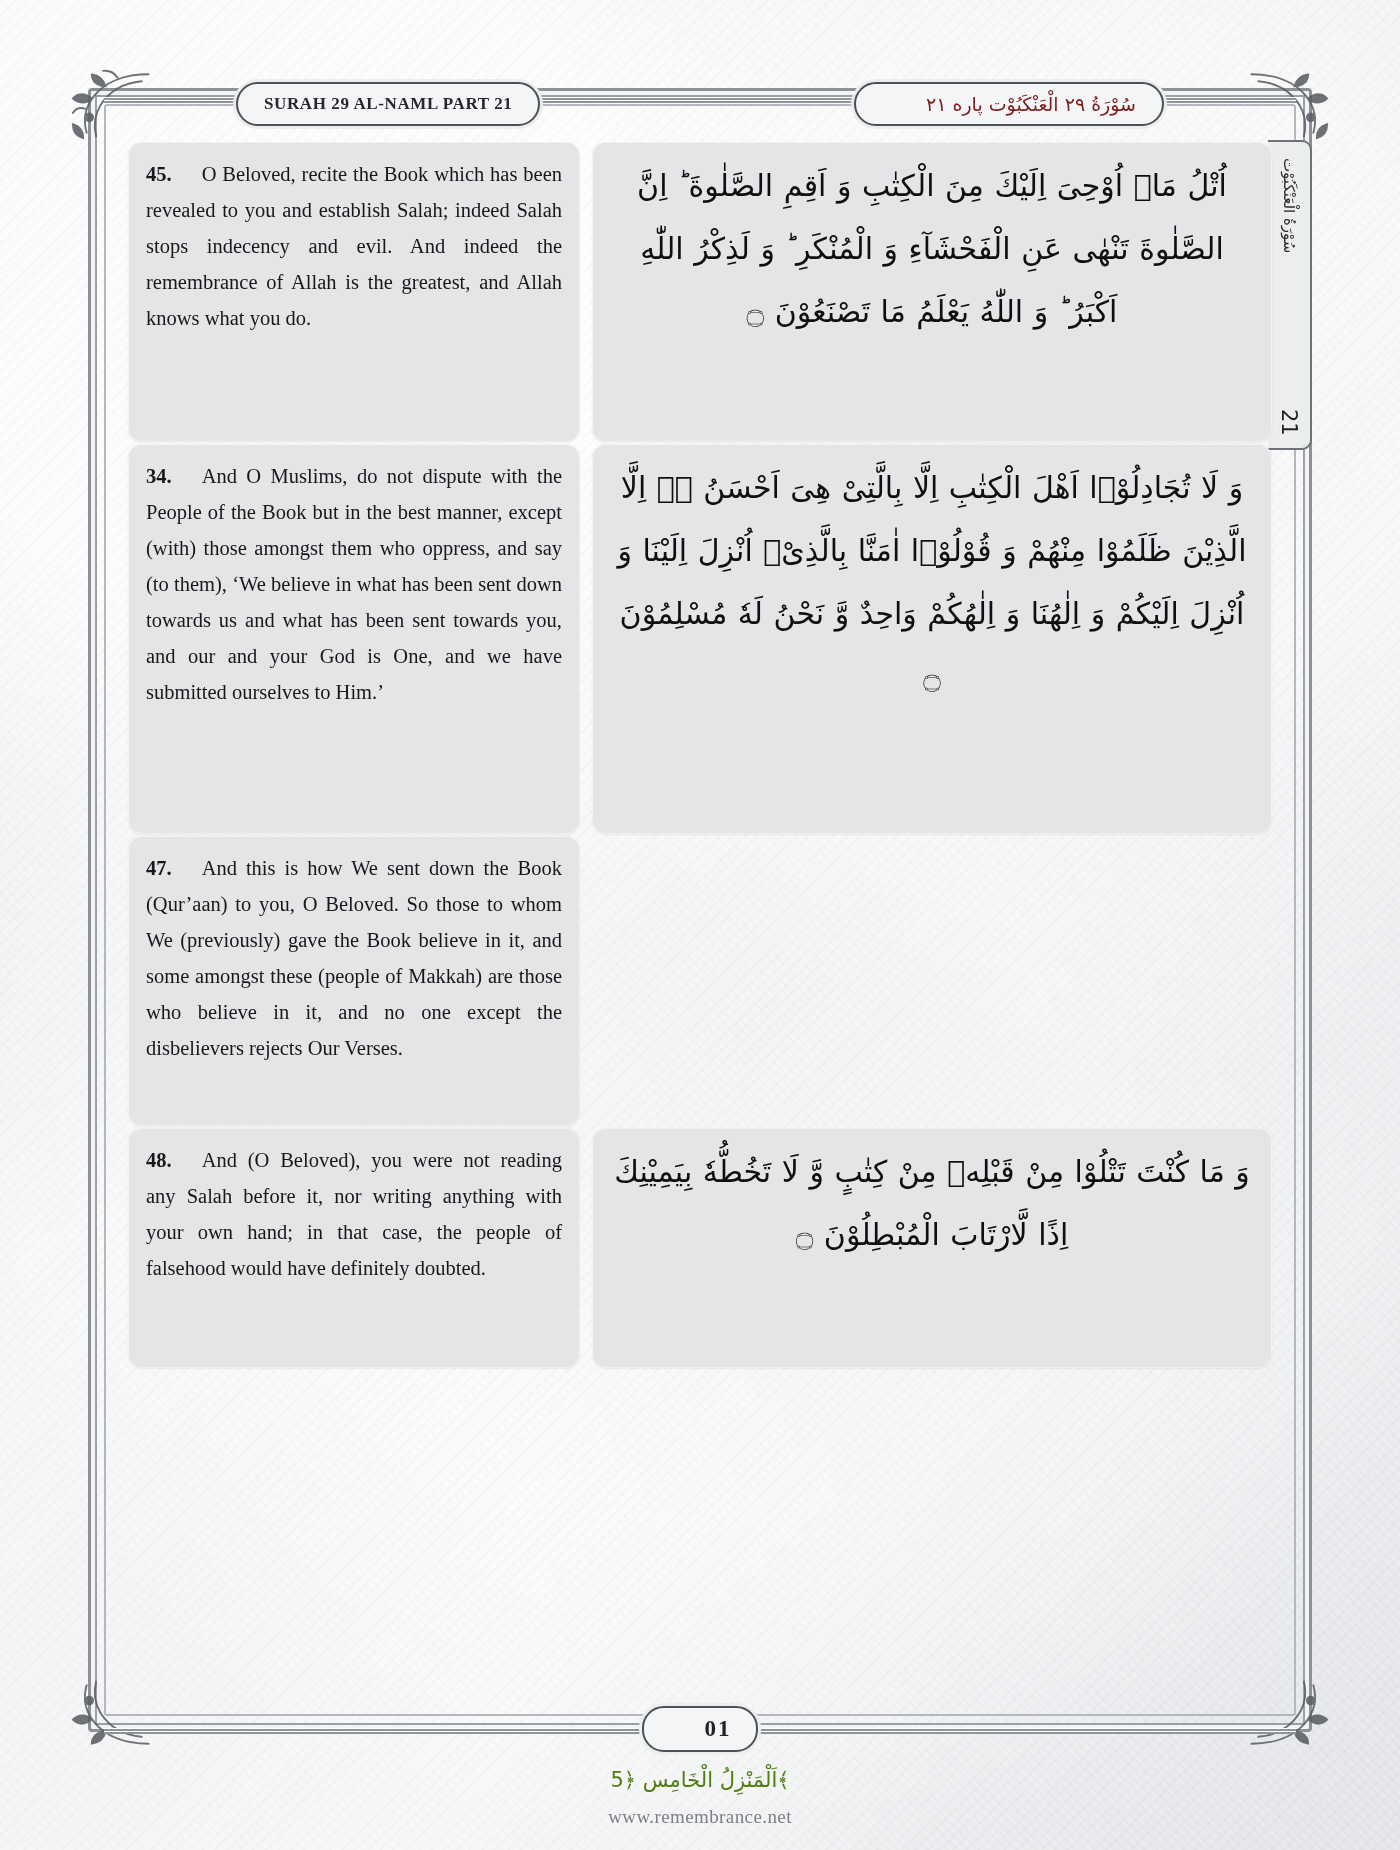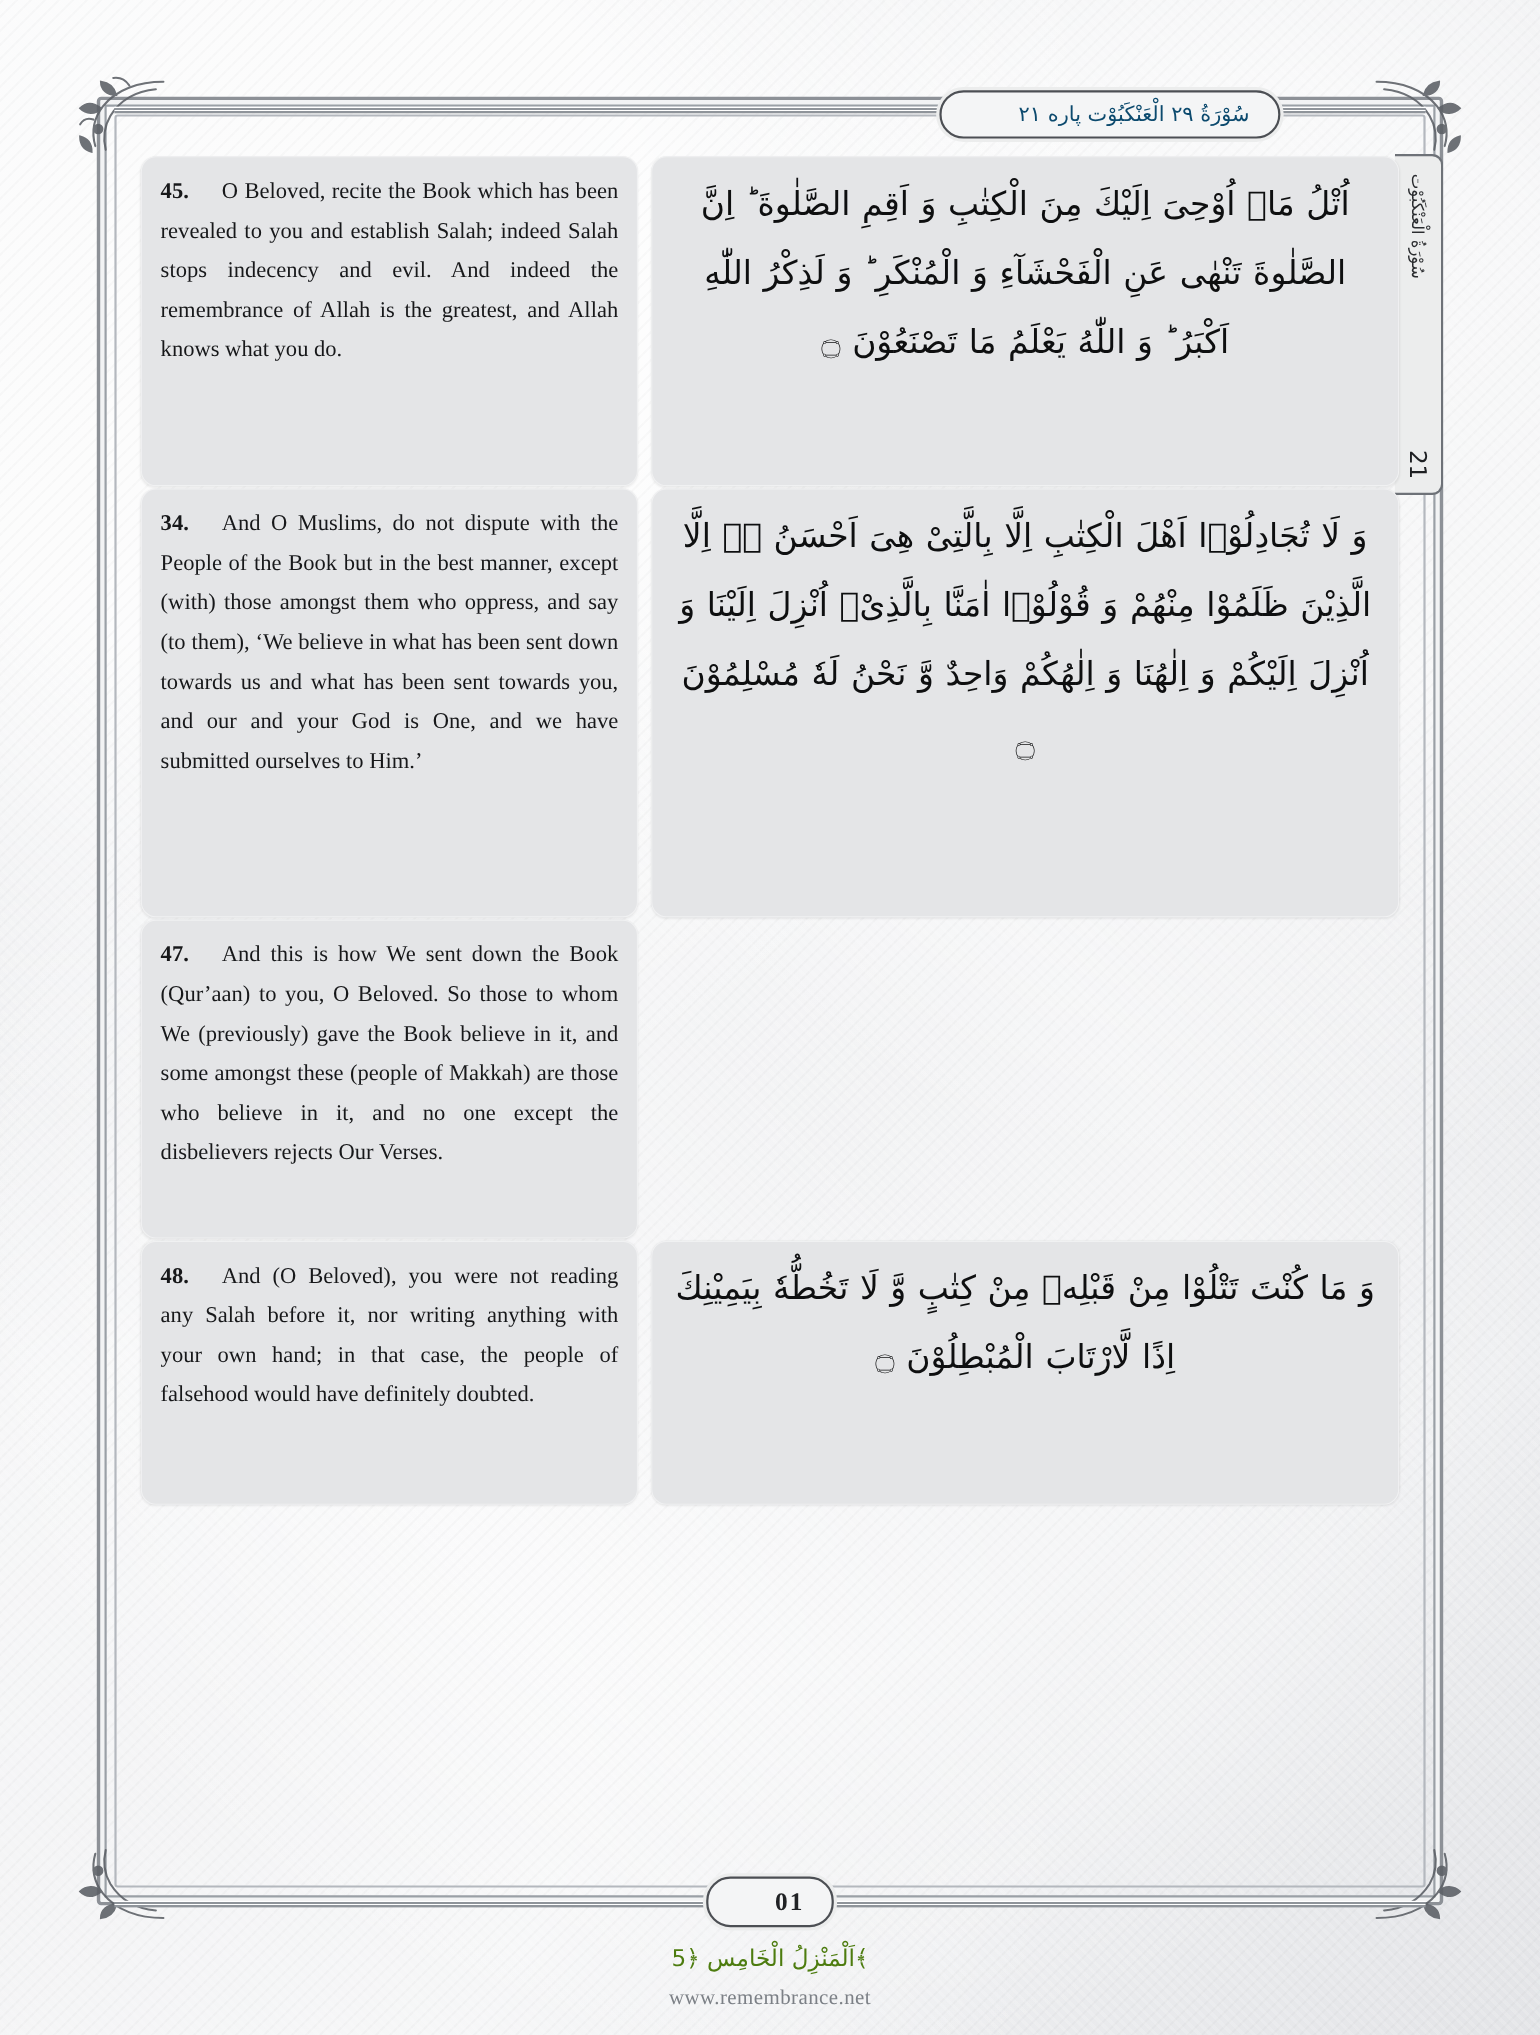--- a/index.html
+++ b/index.html
@@ -69,21 +69,21 @@
   }
   .cartouche.left{left:132px;}
   .cartouche.right{right:132px;}
   .hdr-en{
     font-family:"Liberation Serif", serif;
     font-size:17px;font-weight:700;letter-spacing:.6px;
     color:#26282b;white-space:nowrap;
   }
   .hdr-ar{
     font-family:"DejaVu Sans", sans-serif;
-    font-size:19px;color:#0c4a6e;white-space:nowrap;direction:rtl;margin-left:44px;
+    font-size:19px;color:#7f1d1d;white-space:nowrap;direction:rtl;margin-left:44px;
   }
 
   
   .content{
     position:absolute;left:128px;top:142px;right:128px;bottom:168px;
     display:flex;flex-direction:column;gap:2px;
   }
   .ayah-row{display:flex;gap:12px;flex:0 0 auto;}
   .panel{
     background:#e4e5e7;
@@ -233,20 +233,23 @@
     <path d="M88 20 C66 22 50 32 40 48 C33 60 32 72 35 84"></path>
     <path d="M30 40 C22 34 14 34 8 40 C14 46 24 47 30 40Z" fill="#5b5f65"></path>
     <path d="M46 26 C44 18 38 13 30 12 C30 20 36 26 46 26Z" fill="#5b5f65"></path>
     <circle cx="27" cy="62" r="4.5" fill="#5b5f65"></circle>
   </g>
     </svg>
 </div>
 
 <div class="header-band">
   <div class="rule"></div>
+  <div class="cartouche left">
+    <span class="hdr-en">SURAH 29 AL-NAML PART 21</span>
+  </div>
   <div class="cartouche right">
     <span class="hdr-ar">سُوْرَةُ ٢٩ الْعَنْكَبُوْت پاره ٢١</span>
   </div>
 </div>
 
 <div class="side-tab">
   <span class="side-tab-ar">سُوْرَةُ الْعَنْكَبُوْت</span>
   <span class="side-tab-num">21</span>
 </div>
 

